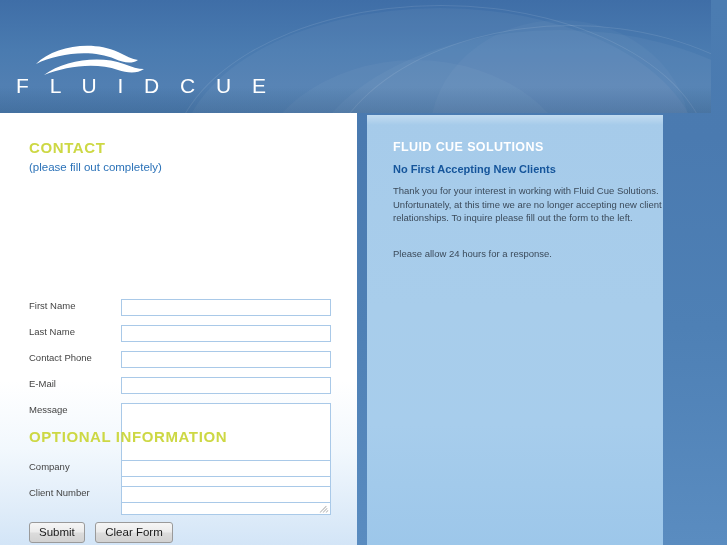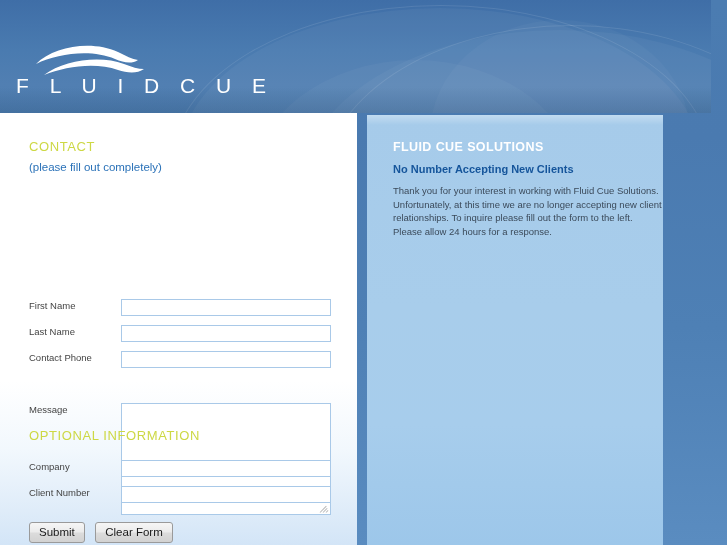--- a/index.html
+++ b/index.html
@@ -110,22 +110,22 @@
   }
   #leftInner {
     position: relative;
     width: 100%;
     height: 100%;
   }
 
   .sectionHeading {
     position: absolute;
     color: #cdd844;
-    font-size: 13px;
-    font-weight: normal;
+    font-size: 15px;
+    font-weight: bold;
     letter-spacing: 0.6px;
     white-space: nowrap;
   }
   #contactHeading { left: 29px; top: 26px; }
   #optionalHeading { left: 29px; top: 315px; }
 
   #contactSub {
     position: absolute;
     left: 29px;
     top: 48px;
@@ -266,21 +266,21 @@
   #rightBody {
     position: absolute;
     left: 26px;
     top: 69px;
     width: 304px;
     color: #3b4a5a;
     font-size: 9.5px;
     line-height: 13.5px;
   }
   #rightBody p { margin: 0; }
-  #rightBody p.spaced { }
+  #rightBody p.spaced { margin-top: 22px; }
 </style>
 </head>
 <body>
 
 <div id="page">
 
   <div id="header">
     <div class="arc arc1"></div>
     <div class="arc arc2"></div>
     <div class="arc arc3"></div>
@@ -313,20 +313,24 @@
       <div class="fieldRow" id="rowLastName">
         <div class="fieldLabel">Last Name</div>
         <input class="textInput" type="text" value="" style="">
       </div>
 
       <div class="fieldRow" id="rowPhone">
         <div class="fieldLabel">Contact Phone</div>
         <input class="textInput" type="text" value="" style="">
       </div>
 
+      <div class="fieldRow" id="rowEmail">
+        <div class="fieldLabel">E-Mail</div>
+        <input class="textInput" type="text" value="" style="">
+      </div>
 
       <div class="fieldRow" id="rowMessage">
         <div class="fieldLabel">Message</div>
         <textarea class="messageArea" style=""></textarea>
         <div class="resizeGrip">
           <i style="width:9px; left:0px;  top:8px; transform:rotate(-45deg);"></i>
           <i style="width:6px; left:3px;  top:8px; transform:rotate(-45deg);"></i>
           <i style="width:3px; left:6px;  top:8px; transform:rotate(-45deg);"></i>
         </div>
       </div>
@@ -349,21 +353,21 @@
       </div>
 
     </div>
   </div>
 
   <div id="rightPanel">
     <div id="rightPanelTopGloss"></div>
 
     <div id="rightHeading">FLUID CUE SOLUTIONS</div>
 
-    <div id="rightSubHeading">No Number Accepting New Clients</div>
+    <div id="rightSubHeading">No First Accepting New Clients</div>
 
     <div id="rightBody">
       <p>Thank you for your interest in working with Fluid Cue Solutions. Unfortunately, at this time we are no longer accepting new client relationships. To inquire please fill out the form to the left.</p>
       <p class="spaced">Please allow 24 hours for a response.</p>
     </div>
   </div>
 
 </div>
 
 </body></html>

